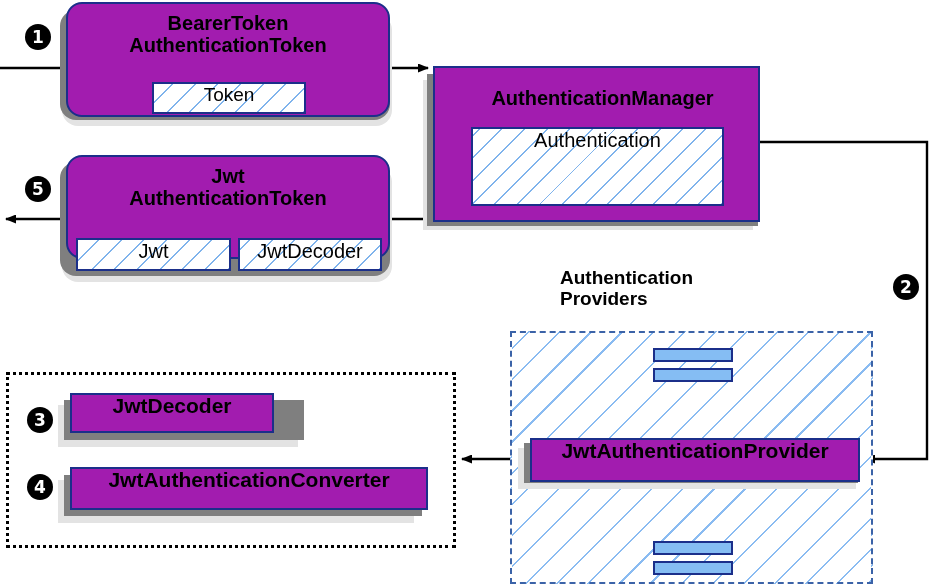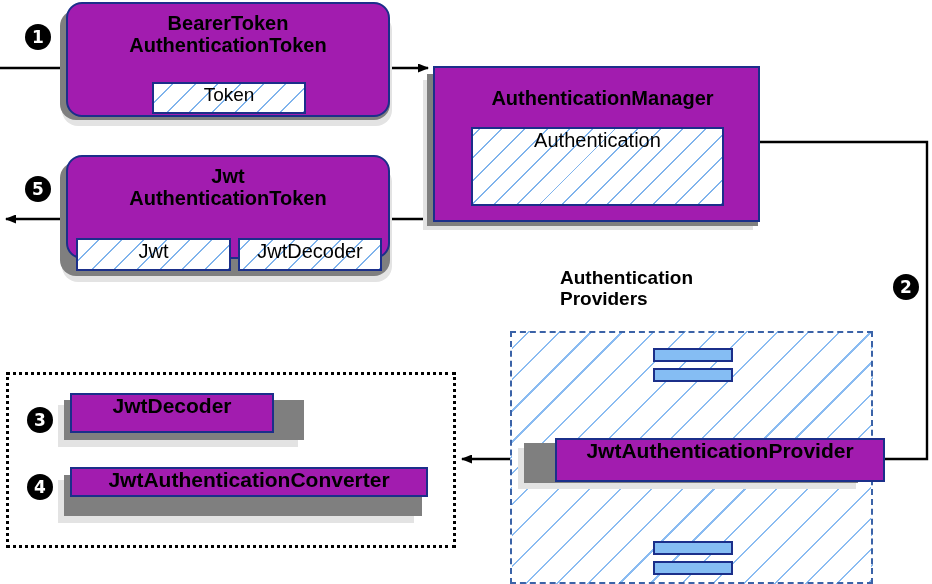--- a/index.html
+++ b/index.html
@@ -174,21 +174,21 @@
   <div class="providers-group" style="left:510px; top:331px; width:363px; height:253px;"></div>
 
   <div class="mini-bar" style="left:653px; top:348px; width:80px; height:14px;"></div>
   <div class="mini-bar" style="left:653px; top:368px; width:80px; height:14px;"></div>
 
   <div class="mini-bar" style="left:653px; top:541px; width:80px; height:14px;"></div>
   <div class="mini-bar" style="left:653px; top:561px; width:80px; height:14px;"></div>
 
   <div class="shadow-light" style="left:518px; top:448px; width:338px; height:41px;"></div>
   <div class="shadow-dark" style="left:524px; top:443px; width:334px; height:40px;"></div>
-  <div class="node" style="left:530px; top:438px; width:330px; height:44px; font-size:21px; line-height:40px;margin-left:25px;">
+  <div class="node" style="left:530px; top:438px; width:330px; height:44px; font-size:21px; line-height:40px;">
     <span class="node-title">JwtAuthenticationProvider</span>
   </div>
 
   <div class="shadow-light rounded" style="left:62px; top:14px; width:330px; height:112px;"></div>
   <div class="shadow-dark rounded" style="left:60px; top:10px; width:330px; height:110px;"></div>
   <div class="node rounded" style="left:66px; top:2px; width:324px; height:115px;">
     <span class="node-title" style="font-size:20px; padding-top:9px;">BearerToken
 AuthenticationToken</span>
     <div class="hatch" style="left:84px; top:78px; width:154px; height:32px; font-size:19px;">
       <span>Token</span>
@@ -220,21 +220,21 @@
   <div class="dotted-group" style="left:6px; top:372px; width:450px; height:176px;"></div>
 
   <div class="shadow-light" style="left:58px; top:405px; width:240px; height:42px;"></div>
   <div class="shadow-dark" style="left:64px; top:400px; width:240px; height:40px;"></div>
   <div class="node" style="left:70px; top:393px; width:204px; height:40px; font-size:21px; line-height:36px;">
     <span class="node-title">JwtDecoder</span>
   </div>
 
   <div class="shadow-light" style="left:58px; top:480px; width:356px; height:43px;"></div>
   <div class="shadow-dark" style="left:64px; top:475px; width:358px; height:41px;"></div>
-  <div class="node" style="left:70px; top:467px; width:358px; height:30px; font-size:21px; line-height:37px;">
+  <div class="node" style="left:70px; top:467px; width:358px; height:43px; font-size:21px; line-height:37px;">
     <span class="node-title">JwtAuthenticationConverter</span>
   </div>
 
   <div class="badge" style="left:25px; top:24px;">1</div>
   <div class="badge" style="left:25px; top:176px;">5</div>
   <div class="badge" style="left:893px; top:274px;">2</div>
   <div class="badge" style="left:27px; top:407px;">3</div>
   <div class="badge" style="left:27px; top:474px;">4</div>
 
 </div>

